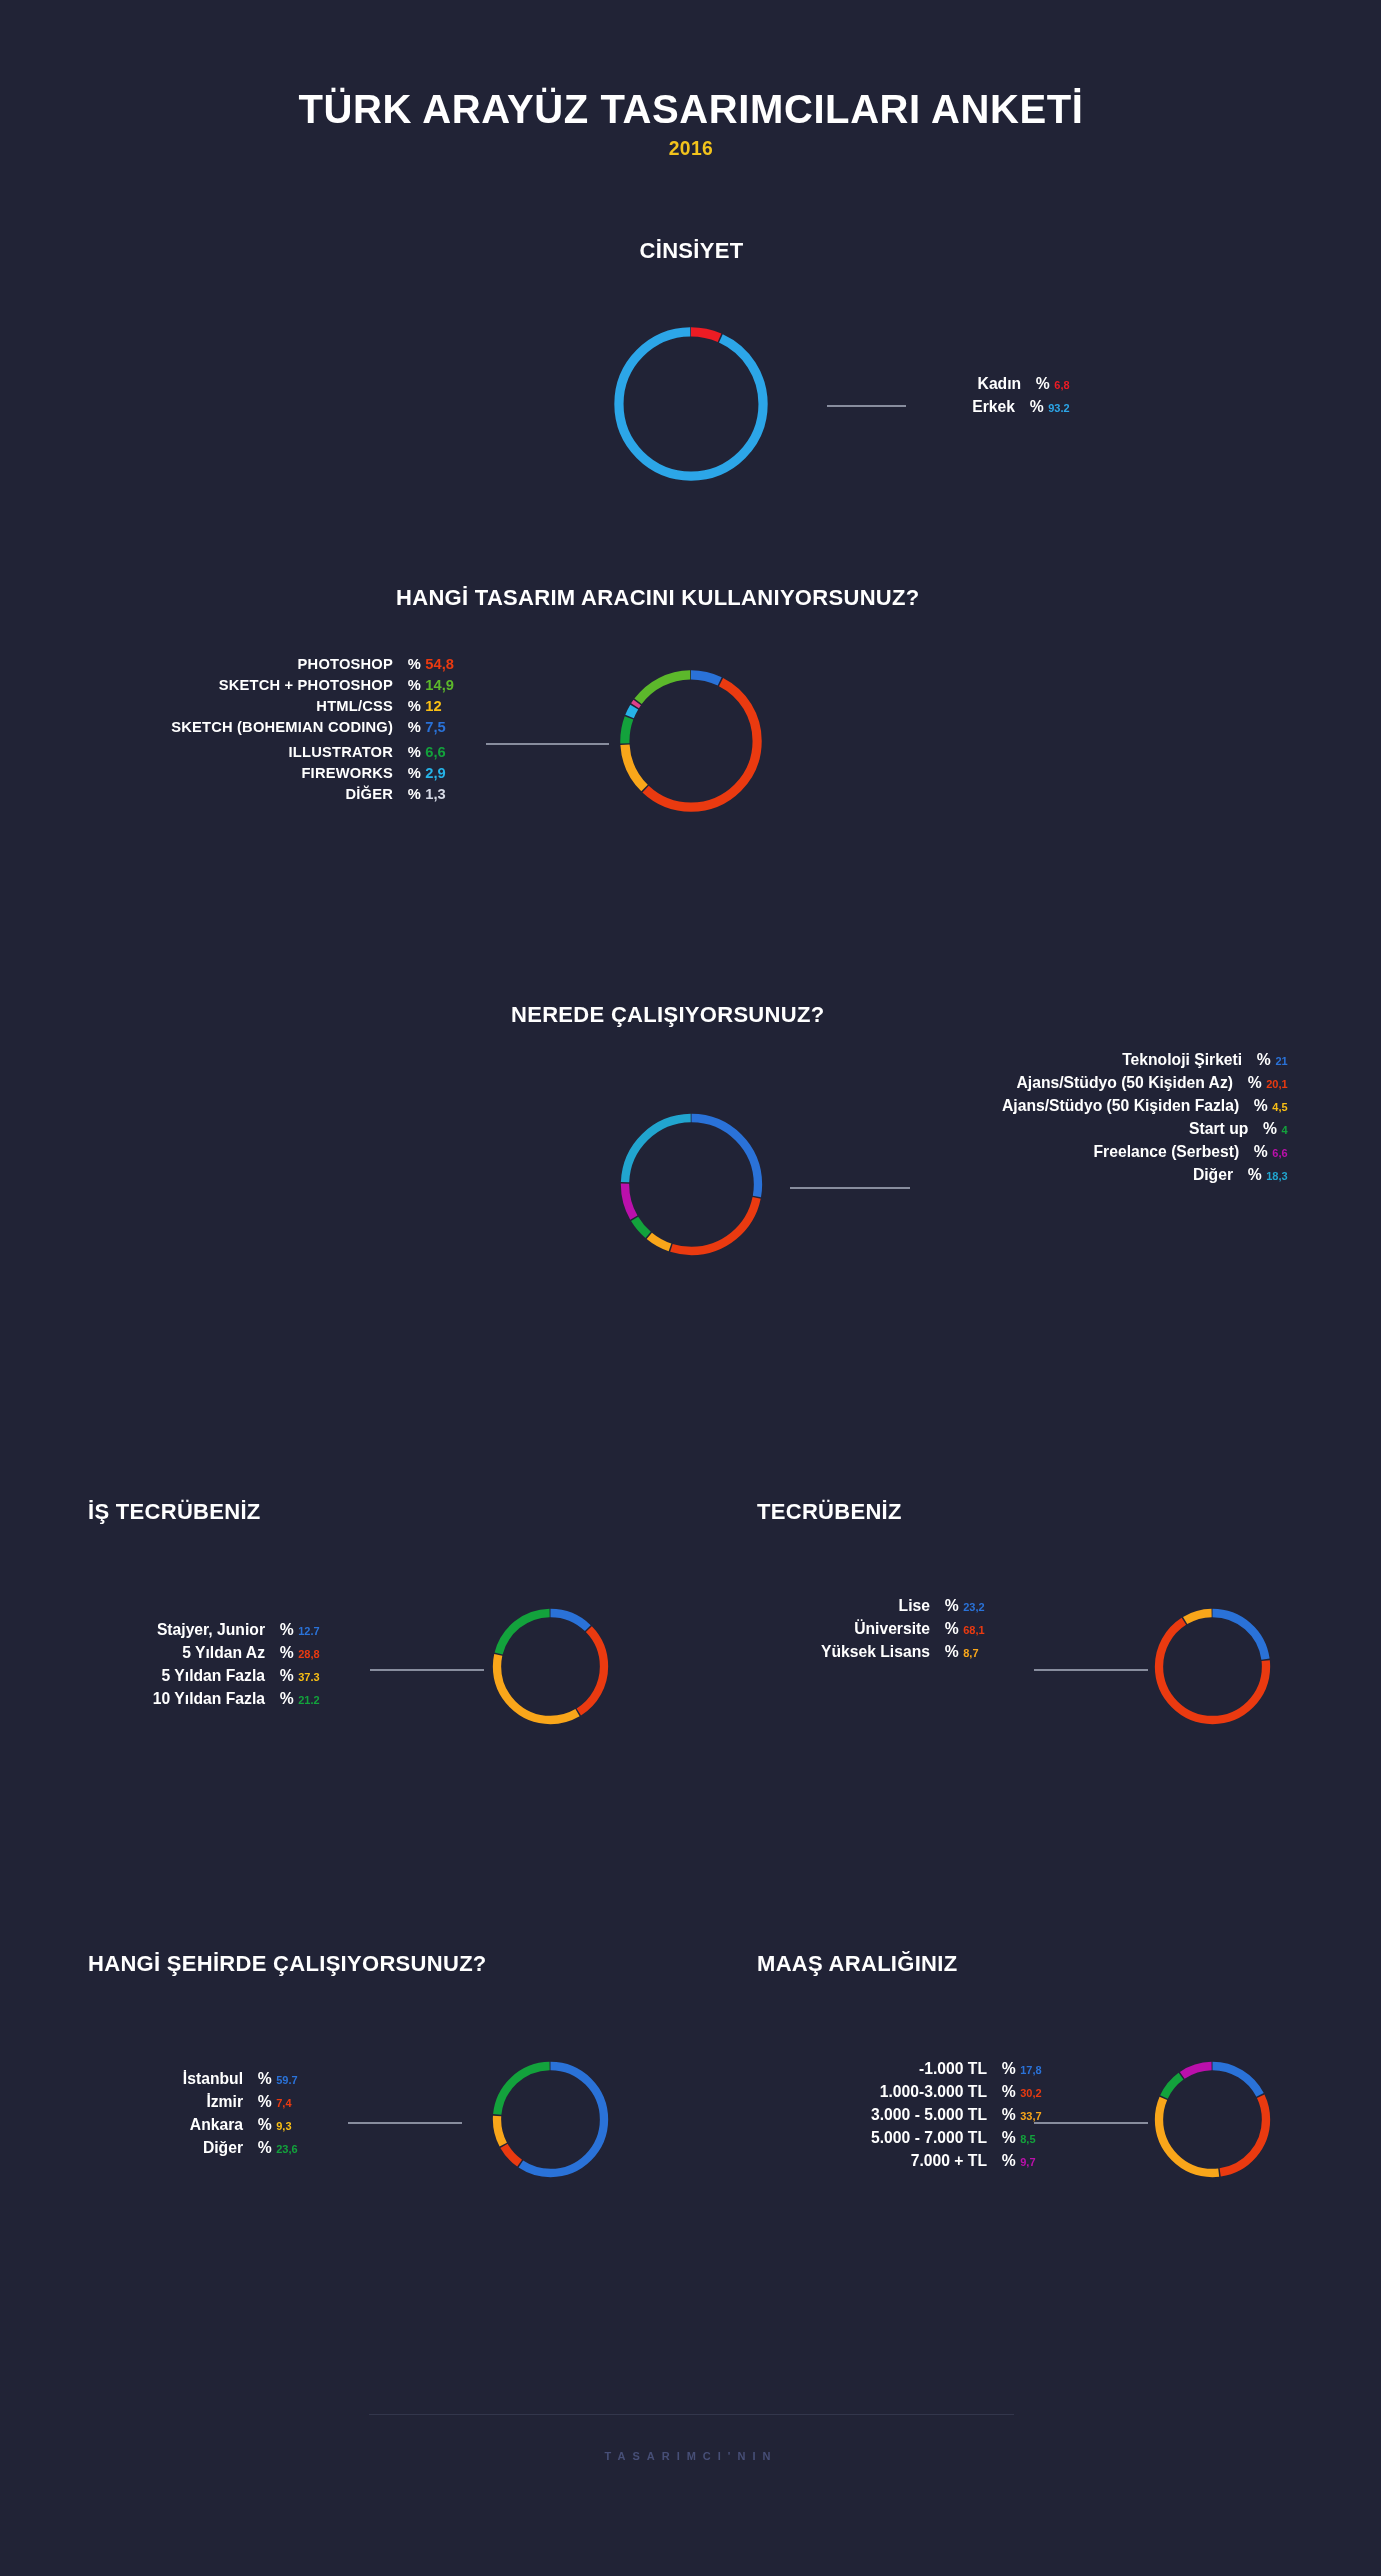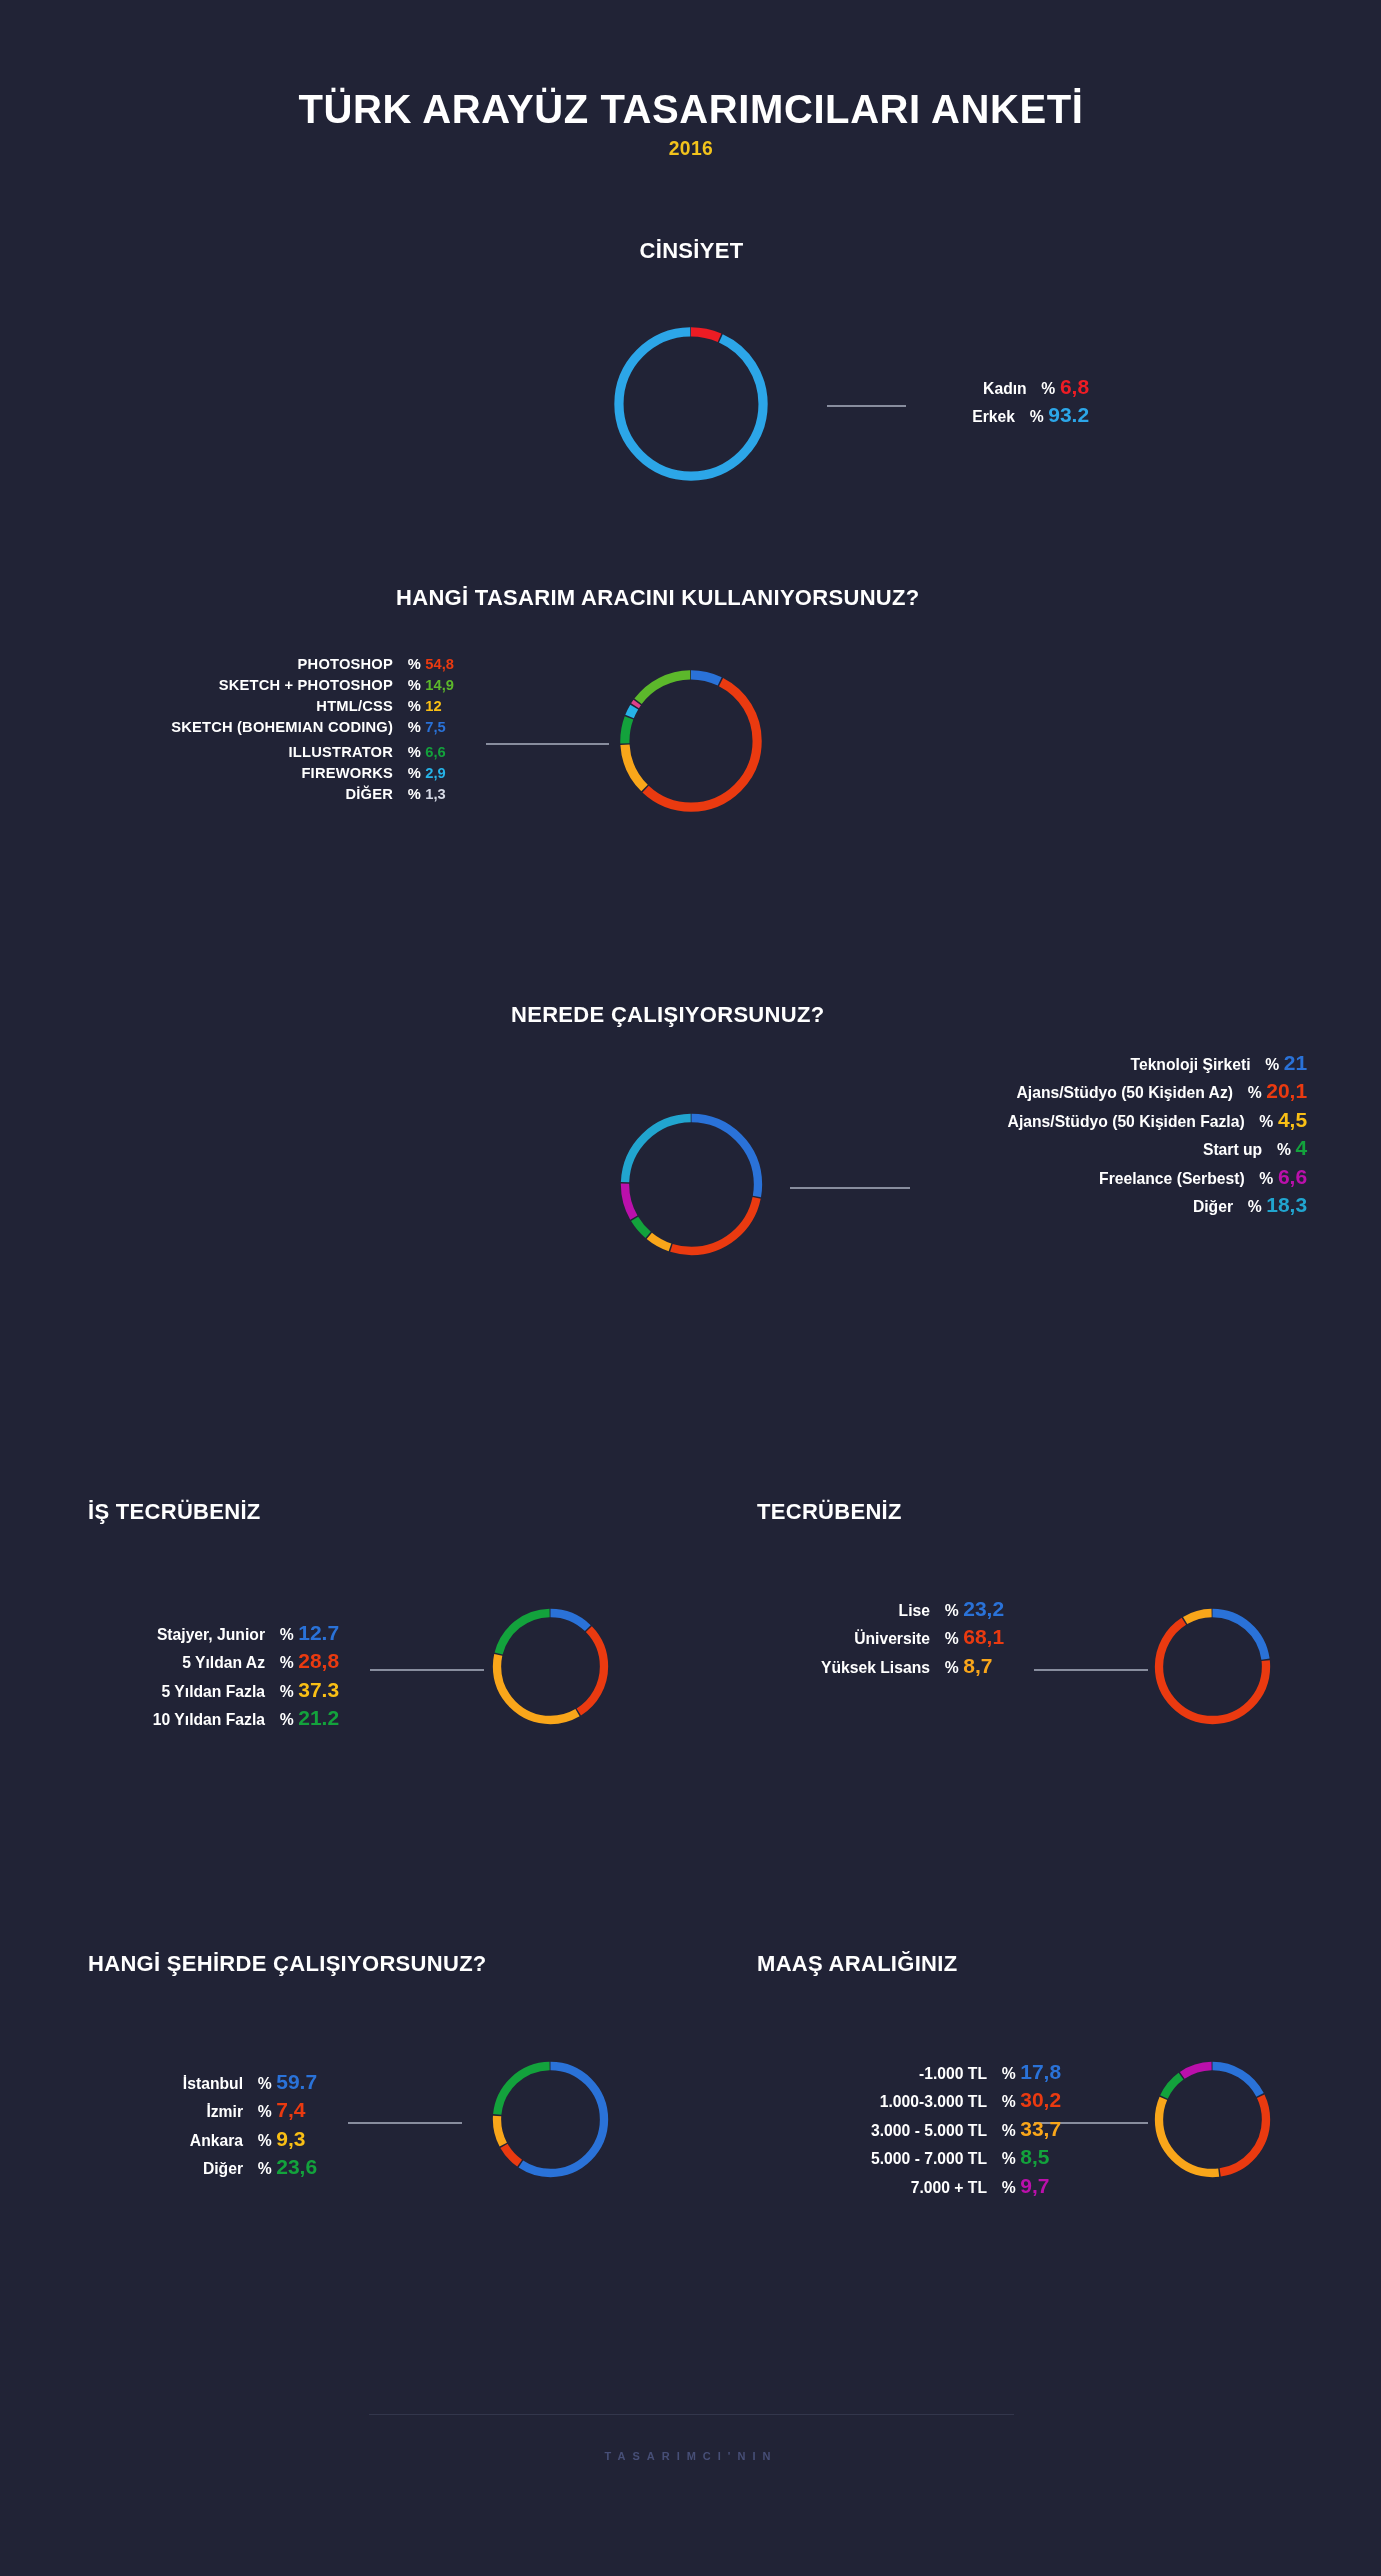--- a/index.html
+++ b/index.html
@@ -40,21 +40,21 @@
     font-size:15.7px;font-weight:bold;color:#ffffff;
     text-align:right;
   }
   .legend .pctwrap{
     display:flex;align-items:baseline;
   }
   .legend .pct-sign{
     font-size:15.7px;font-weight:bold;color:#ffffff;margin-right:4.6px;
   }
   .legend .pct-val{
-    font-size:21px;font-weight:bold;
+    font-size:11px;font-weight:bold;
   }
 
   
   .legend.right-side .row{justify-content:flex-end;}
 
   
   .connector{
     position:absolute;height:1.8px;background:#9aa0b0;opacity:.85;
   }
 

